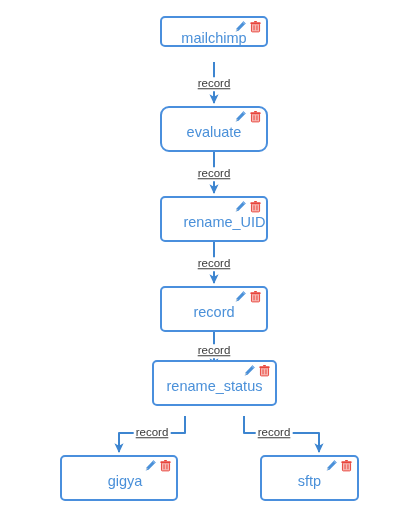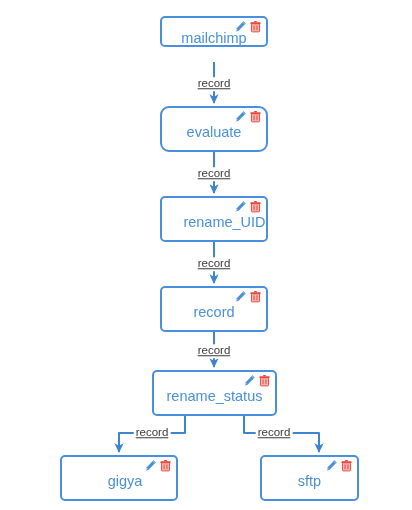--- a/index.html
+++ b/index.html
@@ -176,21 +176,21 @@
           <rect x="3" y="4.6" width="10" height="10" rx="1.1" fill="#f6b8b3" stroke="#e8453c" stroke-width="1.2"></rect>
           <rect x="1.7" y="2.8" width="12.6" height="2.2" rx="0.8" fill="#e8453c"></rect>
           <rect x="6.2" y="1.1" width="3.6" height="1.8" rx="0.6" fill="#e8453c"></rect>
           <rect x="5.6" y="6.6" width="1.2" height="6" fill="#e8453c"></rect>
           <rect x="9.2" y="6.6" width="1.2" height="6" fill="#e8453c"></rect>
         </svg>
       </span>
     </span>
   </div>
 
-  <div class="node" style="left:152px; top:370px; width:125px; height:46px;">
+  <div class="node" style="left:152px; top:360px; width:125px; height:46px;">
     <span class="node-label">rename_status</span>
     <span class="node-tools">
       <span class="icon-btn">
         <svg width="13" height="13" viewBox="0 0 16 16">
           <path d="M11.6 1.6 L14.4 4.4 L5.6 13.2 L2.2 14.1 L3.1 10.6 Z" fill="#4a90d9"></path>
           <path d="M11.6 1.6 L14.4 4.4 L13.0 5.8 L10.2 3.0 Z" fill="#7fb3e8"></path>
           <path d="M2.2 14.1 L3.1 10.6 L4.6 12.1 Z" fill="#d8d8d8"></path>
         </svg>
       </span>
       <span class="icon-btn">

